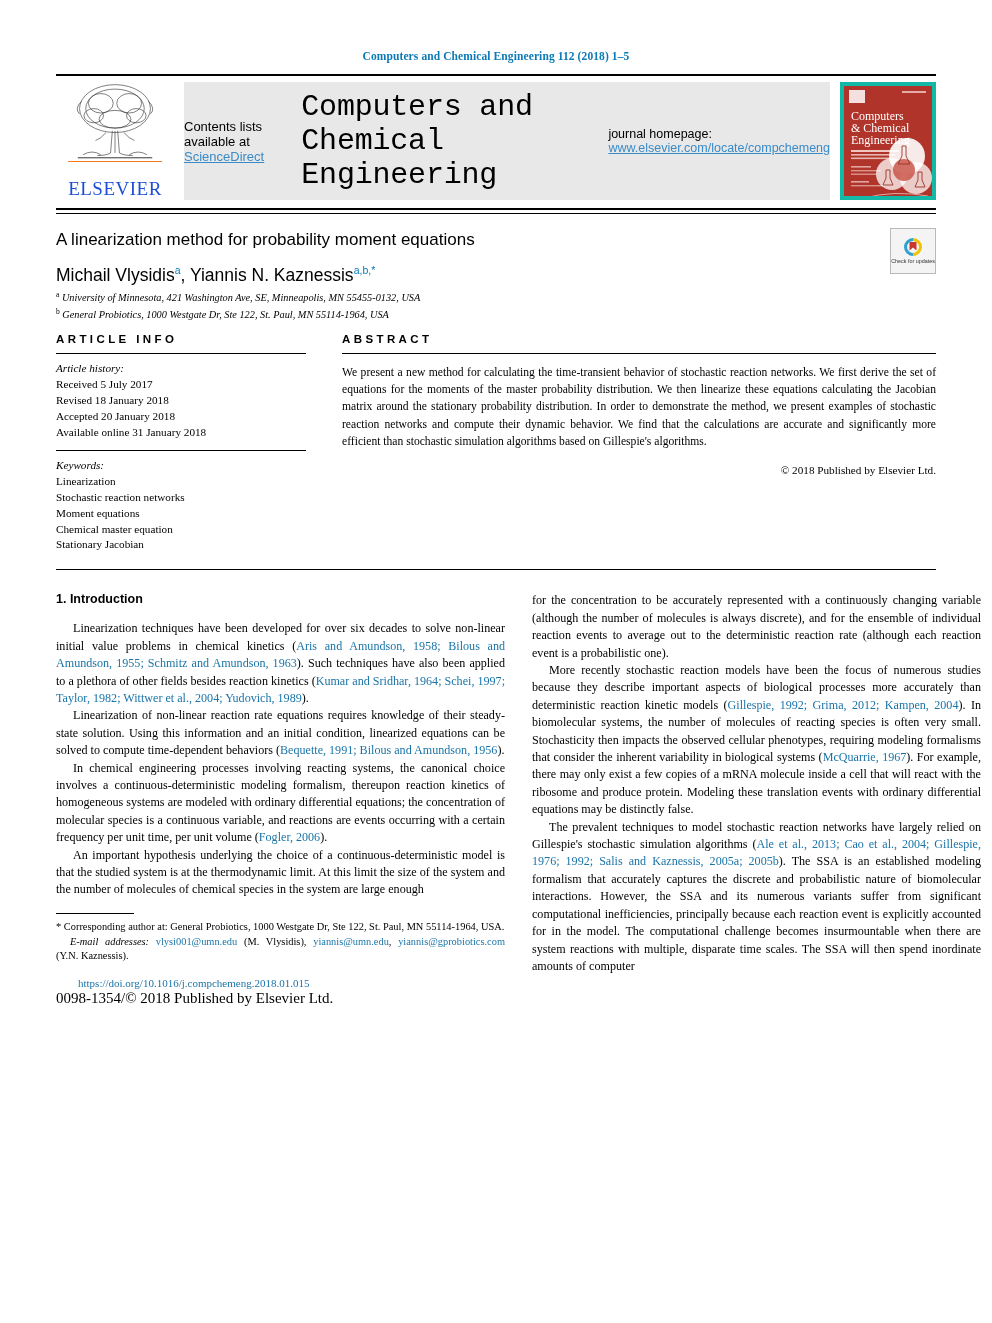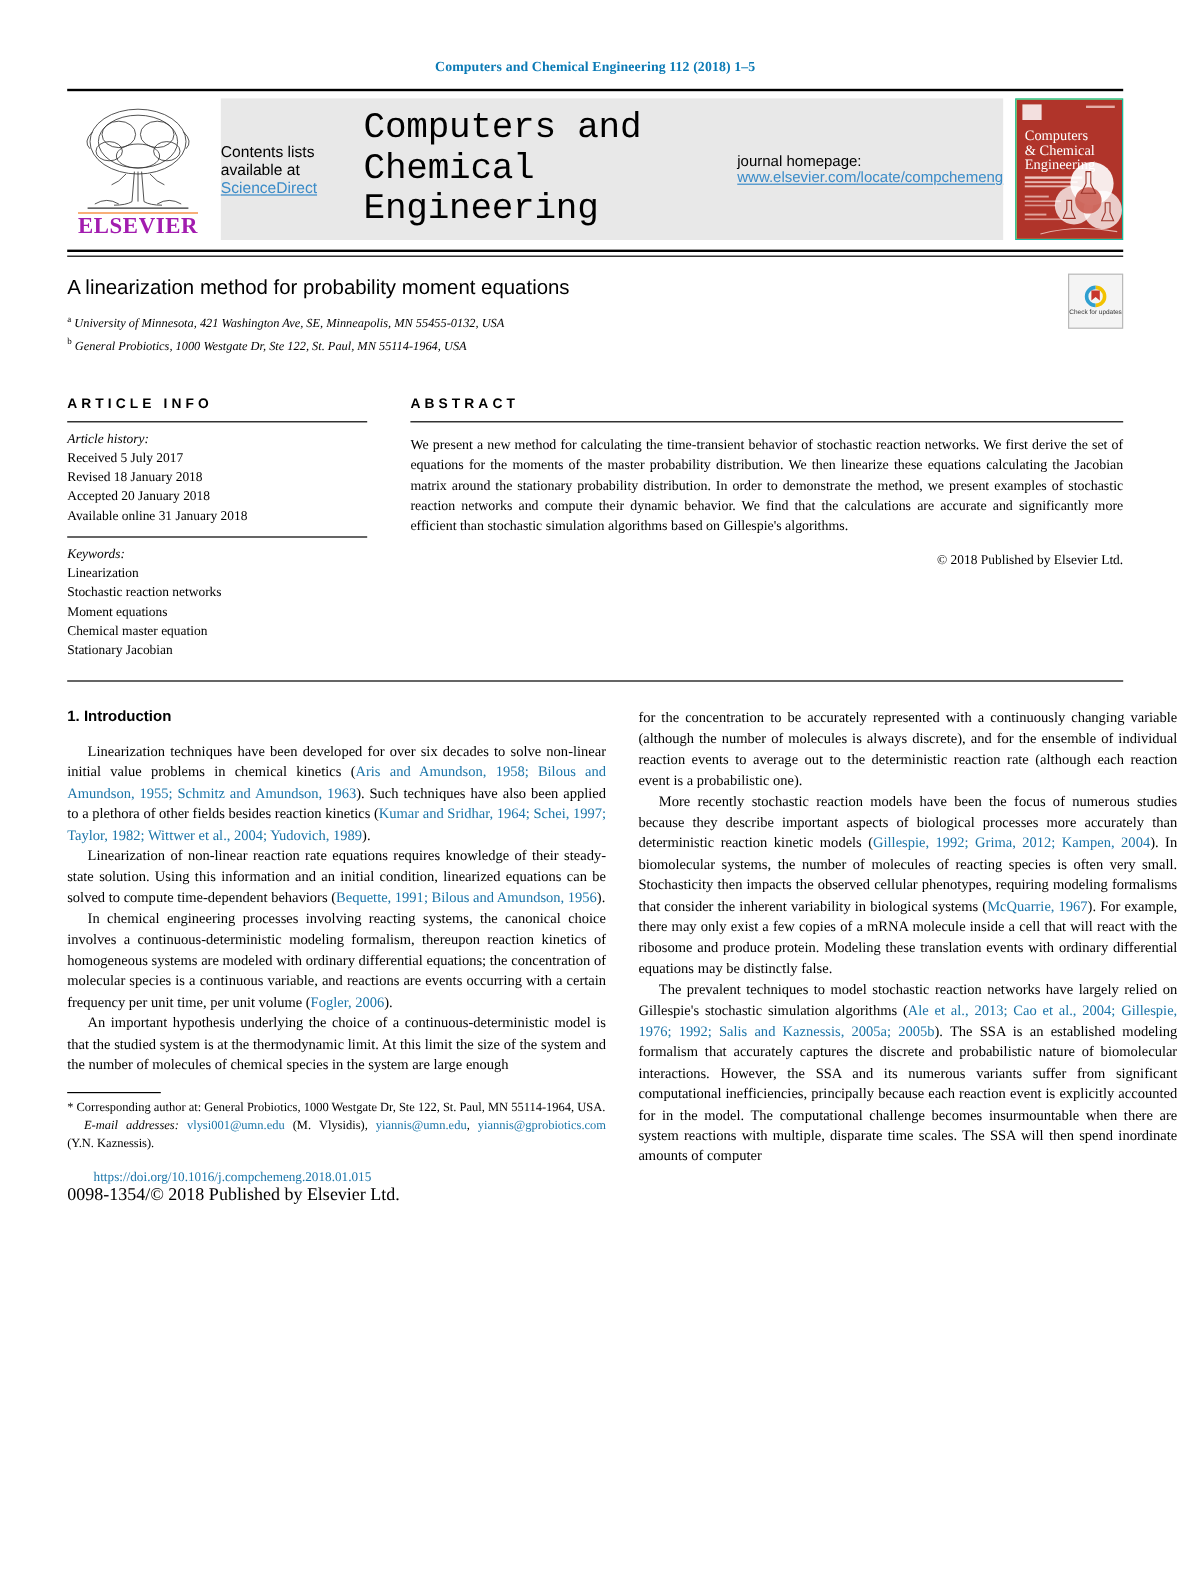--- a/index.html
+++ b/index.html
@@ -51,25 +51,25 @@
     flex-direction: column;
     align-items: center;
     justify-content: flex-end;
     padding-bottom: 2px;
   }
   .tree-svg { display:block; }
   .elsevier-word {
     font-family: "Liberation Serif", serif;
     font-size: 19px;
     letter-spacing: 0.5px;
-    color: #a21caf;
-    font-weight: bold;
+    color: #1d4ed8;
+    font-weight: normal;
     line-height: 1;
     border-top: 1.4px solid #F47B20;
-    padding-top: 1px;
+    padding-top: 17px;
     margin-top: 1px;
   }
   .masthead-center {
     flex: 1 1 auto;
     background: #e8e8e8;
     display: flex;
     flex-direction: row;
     align-items: center;
     justify-content: space-between;
     padding: 11px 0 11px 0;
@@ -86,22 +86,22 @@
     letter-spacing: -0.2px;
   }
   .homepage-line {
     font-size: 12.5px;
     font-family: "Liberation Sans", sans-serif;
   }
   .homepage-url { color: #3a8bc8; }
   .cover-thumb {
     width: 88px;
     flex: 0 0 88px;
-    border: 1px solid #14b8a6;
-    background: #bef264;
+    border: 4px solid #14b8a6;
+    background: #c4b5fd;
     position: relative;
     overflow: hidden;
   }
   .cover-inner { position:absolute; inset:0; }
 
   
   .title-rule-thick {
     border-top: 2.2px solid #000;
     margin-top: 8px;
   }
@@ -153,21 +153,21 @@
     font-style: italic;
     font-size: 10.3px;
     margin-top: 4px;
     line-height: 1.45;
   }
   .affil sup { font-style: normal; font-size: 7.5px; }
 
   
   .infoabs {
     display: flex;
-    margin-top: 34px;
+    margin-top: 10px;
     gap: 36px;
   }
   .col-info { width: 250px; flex: 0 0 250px; }
   .col-abs  { flex: 1 1 auto; }
   .sechead {
     font-family: "Liberation Sans", sans-serif;
     font-size: 11.5px;
     font-weight: bold;
     letter-spacing: 3.4px;
   }
@@ -301,20 +301,21 @@
     </div>
   </div>
 
   <div class="title-rule-thick"></div>
   <div class="title-rule-thin"></div>
 
 
   <div class="titlewrap">
     <div>
       <h1 class="paper-title">A linearization method for probability moment equations</h1>
+      <div class="authors">Michail Vlysidis<sup>a</sup>, Yiannis N. Kaznessis<sup>a,b,</sup><sup>*</sup></div>
       <div class="affil"><sup>a</sup> <span>University of Minnesota, 421 Washington Ave, SE, Minneapolis, MN 55455-0132, USA</span></div>
       <div class="affil" style="margin-top:1px;"><sup>b</sup> <span>General Probiotics, 1000 Westgate Dr, Ste 122, St. Paul, MN 55114-1964, USA</span></div>
     </div>
 
     <div class="crossmark">
       <svg class="cm-ring" viewBox="0 0 40 40">
         <circle cx="20" cy="20" r="15" fill="none" stroke="#f2c200" stroke-width="6" stroke-dasharray="47 47" transform="rotate(-90 20 20)"></circle>
         <circle cx="20" cy="20" r="15" fill="none" stroke="#2f9fd0" stroke-width="6" stroke-dasharray="47 47" stroke-dashoffset="-47" transform="rotate(-90 20 20)"></circle>
         <path d="M13 10 L27 10 L27 27 L20 21 L13 27 Z" fill="#c8352c"></path>
       </svg>

